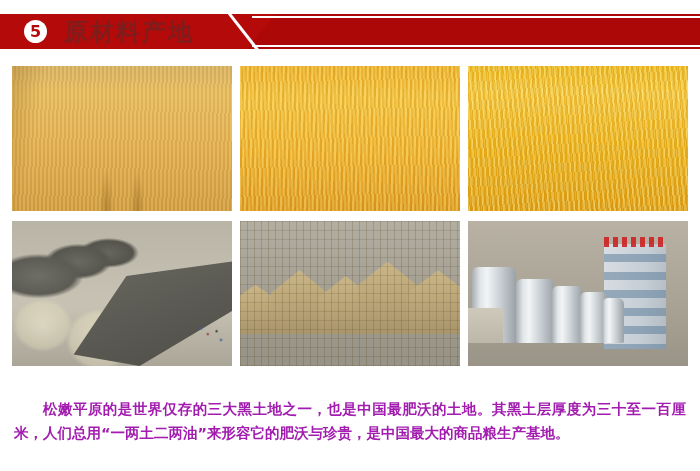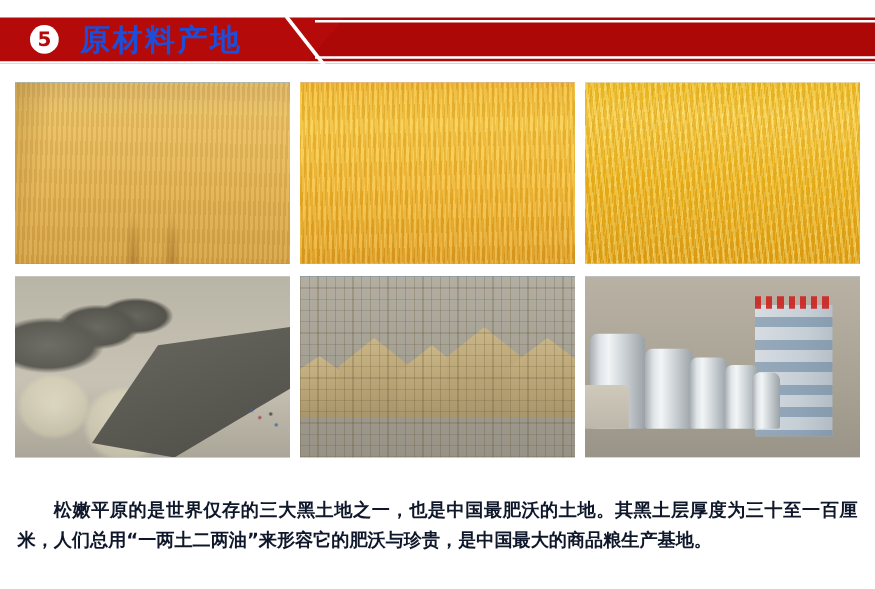--- a/index.html
+++ b/index.html
@@ -84,21 +84,21 @@
     font-size: 16px;
     font-weight: bold;
     line-height: 23px;
     text-align: center;
     font-family: "DejaVu Sans", sans-serif;
   }
   .banner-title {
     position: absolute;
     left: 64px;
     top: 6px;
-    color: #1d4ed8;
+    color: #7f1d1d;
     font-size: 24px;
     font-weight: bold;
     letter-spacing: 2px;
     line-height: 28px;
     white-space: nowrap;
     font-family: "DejaVu Sans", sans-serif;
   }
 
   
   .grid {
@@ -339,21 +339,21 @@
   }
 
   
   .caption {
     position: absolute;
     left: 14px;
     top: 382px;
     width: 672px;
     font-size: 14.5px;
     line-height: 24px;
-    color: #0f172a;
+    color: #a21caf;
     font-weight: bold;
     text-align: justify;
     text-indent: 2em;
     font-family: "DejaVu Sans", sans-serif;
   }
 </style>
 </head>
 <body>
 
 <div class="banner">

